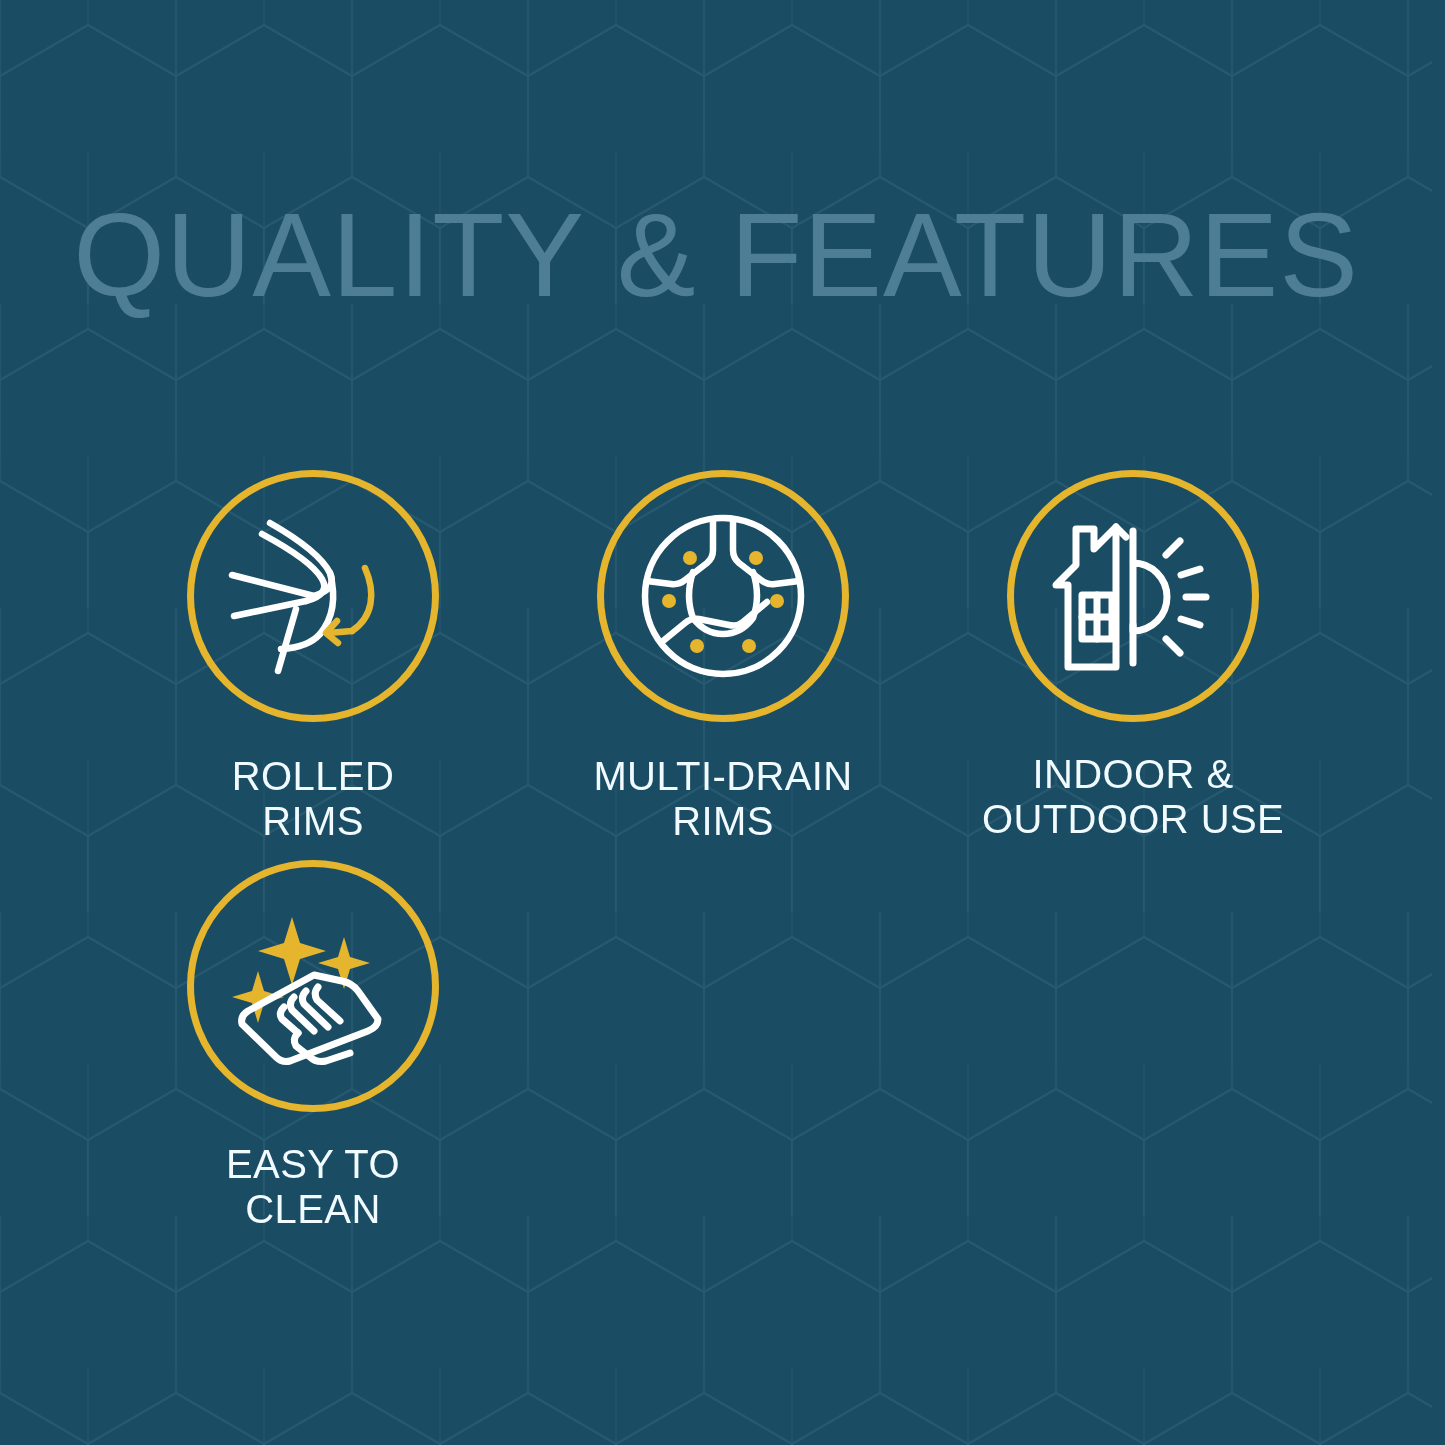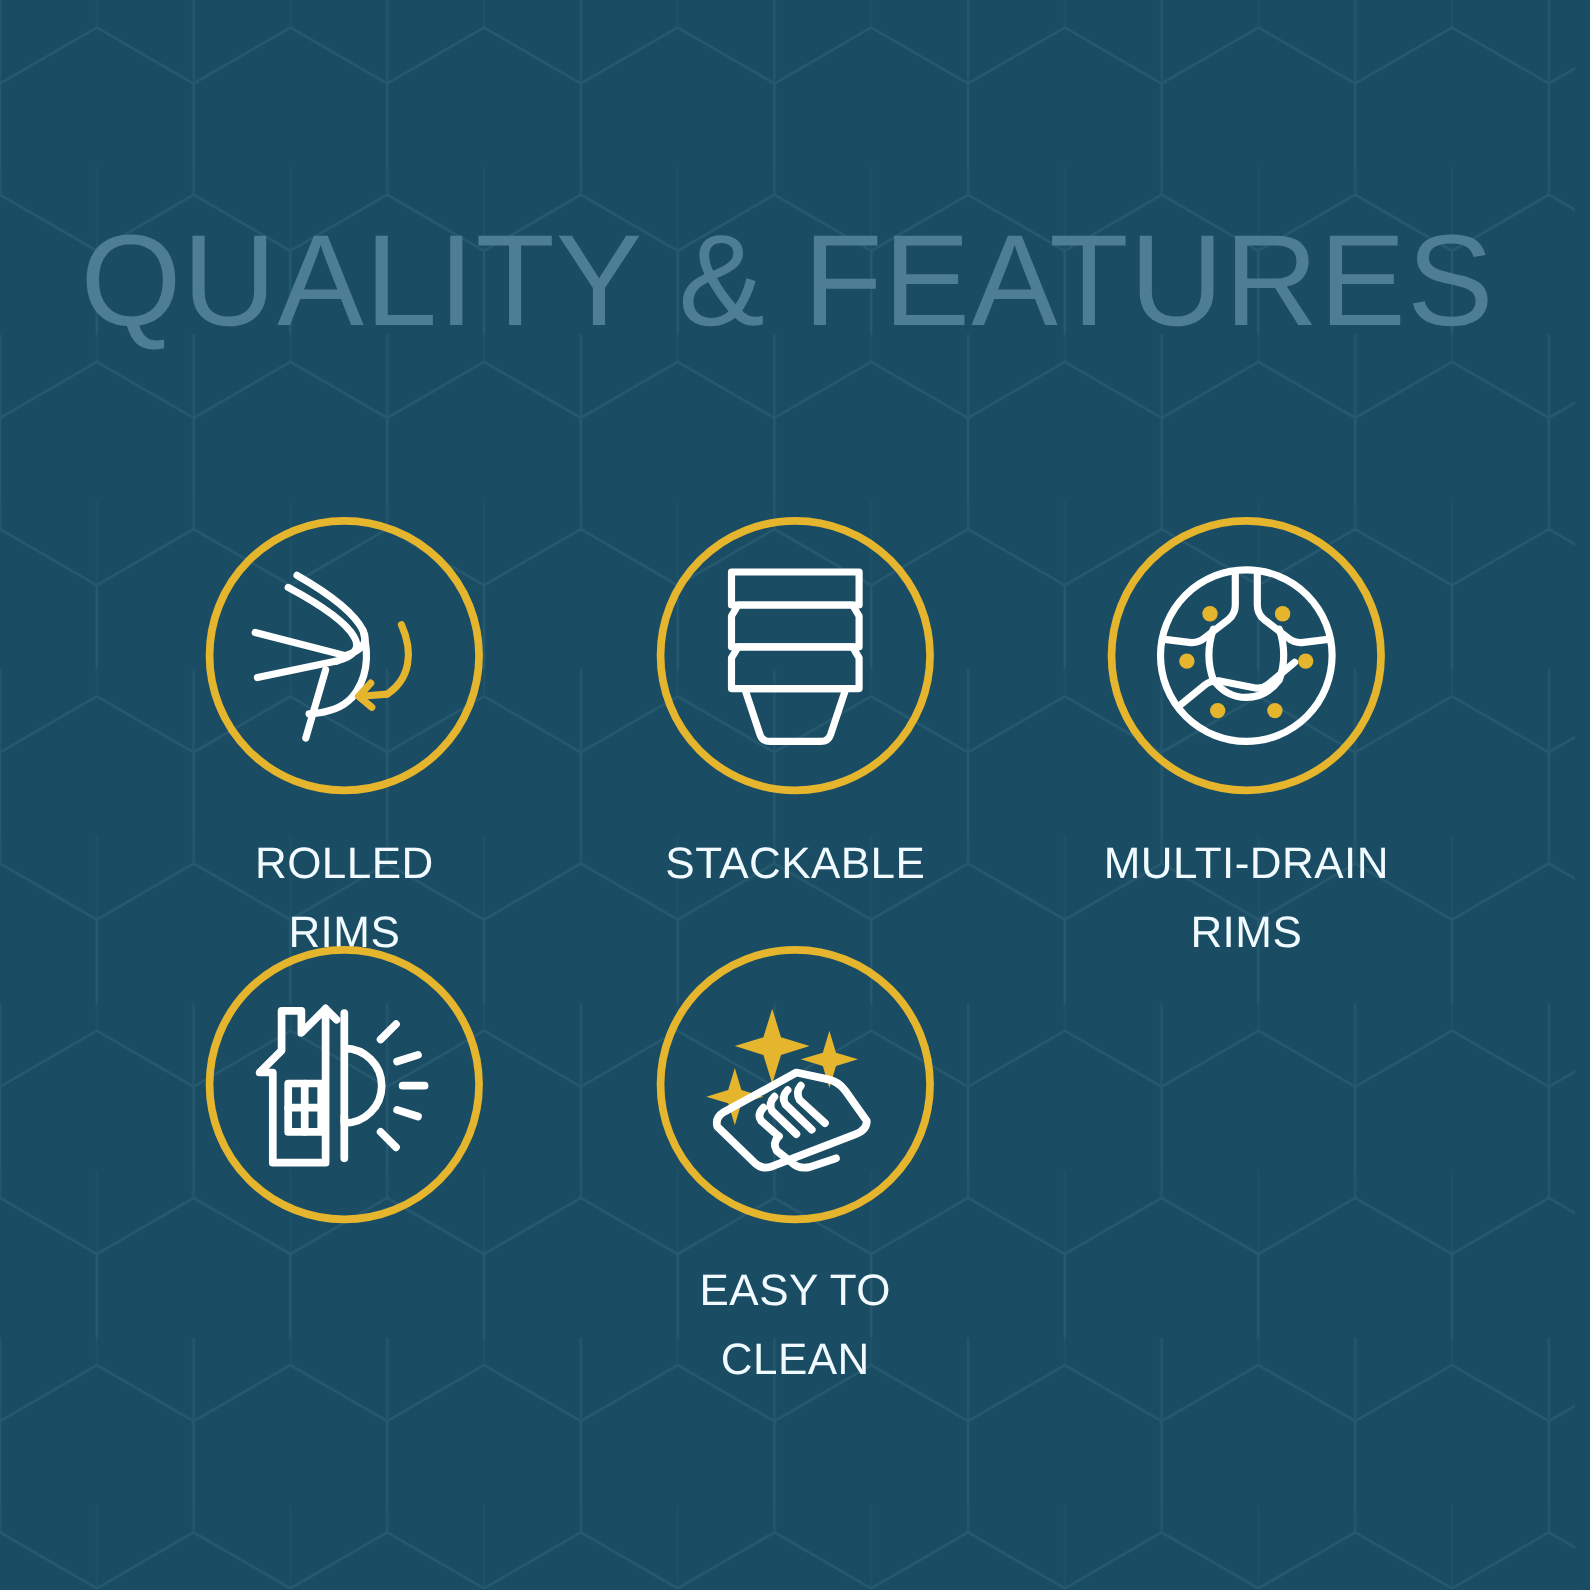--- a/index.html
+++ b/index.html
@@ -80,21 +80,21 @@
 
   .icon-circle svg {
     display: block;
   }
 
   .feature-label {
     margin-top: 32px;
     text-align: center;
     color: #f1fbff;
     font-size: 40px;
-    line-height: 63px;
+    line-height: 45px;
     font-weight: 500;
     letter-spacing: 0.4px;
     white-space: pre-line;
   }
 
   
   .row-2 .feature-label { margin-top: 30px; }
 </style>
 </head>
 <body>
@@ -147,37 +147,20 @@
             <path d="M 147,67 C 158,92 155,116 134,130"></path>
             <path d="M 134,130 L 110,132"></path>
             <path d="M 119,120 L 108,132 L 120,142"></path>
           </g>
         </svg>
       </div>
       <div class="feature-label">ROLLED
 RIMS</div>
     </div>
 
-    <div class="feature-cell row-1">
-      <div class="icon-circle">
-        <svg width="180" height="180" viewBox="0 0 180 180" xmlns="http://www.w3.org/2000/svg">
-          <g fill="none" stroke="#ffffff" stroke-width="6.5" stroke-linecap="round" stroke-linejoin="round">
-
-            <path d="M 32,14 L 148,14 L 148,44 L 32,44 Z"></path>
-
-            <path d="M 38,44 L 142,44 L 148,54 L 148,82 L 32,82 L 32,54 Z"></path>
-
-            <path d="M 38,82 L 142,82 L 148,92 L 148,120 L 32,120 L 32,92 Z"></path>
-
-            <path d="M 44,120 L 136,120 L 122,162 Q 120,168 113,168 L 67,168 Q 60,168 58,162 Z"></path>
-          </g>
-        </svg>
-      </div>
-      <div class="feature-label">STACKABLE</div>
-    </div>
 
     <div class="feature-cell row-1">
       <div class="icon-circle">
         <svg width="180" height="180" viewBox="0 0 180 180" xmlns="http://www.w3.org/2000/svg">
           <g fill="none" stroke="#ffffff" stroke-width="6.5" stroke-linecap="round" stroke-linejoin="round">
             <circle cx="90" cy="90" r="78"></circle>
 
             <path d="M 80,14 L 80,44 Q 80,52 74,57 L 52,74 Q 46,79 38,78 L 14,75"></path>
             <path d="M 100,14 L 100,44 Q 100,52 106,57 L 128,74 Q 134,79 142,78 L 166,75"></path>
             <path d="M 30,135 L 52,117 Q 58,112 66,113 L 96,119 Q 104,121 110,116 L 134,96"></path>
@@ -219,20 +202,22 @@
           </g>
           <g fill="none" stroke="#ffffff" stroke-width="7" stroke-linecap="round">
             <path d="M 128,54 L 142,40"></path>
             <path d="M 143,74 L 162,68"></path>
             <path d="M 148,96 L 168,96"></path>
             <path d="M 143,118 L 162,124"></path>
             <path d="M 128,138 L 142,152"></path>
           </g>
         </svg>
       </div>
+      <div class="feature-label">INDOOR &amp;
+OUTDOOR USE</div>
     </div>
 
     <div class="feature-cell row-2">
       <div class="icon-circle">
         <svg width="190" height="190" viewBox="0 0 190 190" xmlns="http://www.w3.org/2000/svg">
 
           <g fill="#e5b52e">
             <path d="M 74,26 L 82,52 L 108,60 L 82,68 L 74,94 L 66,68 L 40,60 L 66,52 Z"></path>
             <path d="M 126,46 L 132,66 L 152,72 L 132,78 L 126,98 L 120,78 L 100,72 L 120,66 Z"></path>
             <path d="M 40,80 L 46,100 L 66,106 L 46,112 L 40,132 L 34,112 L 14,106 L 34,100 Z"></path>

